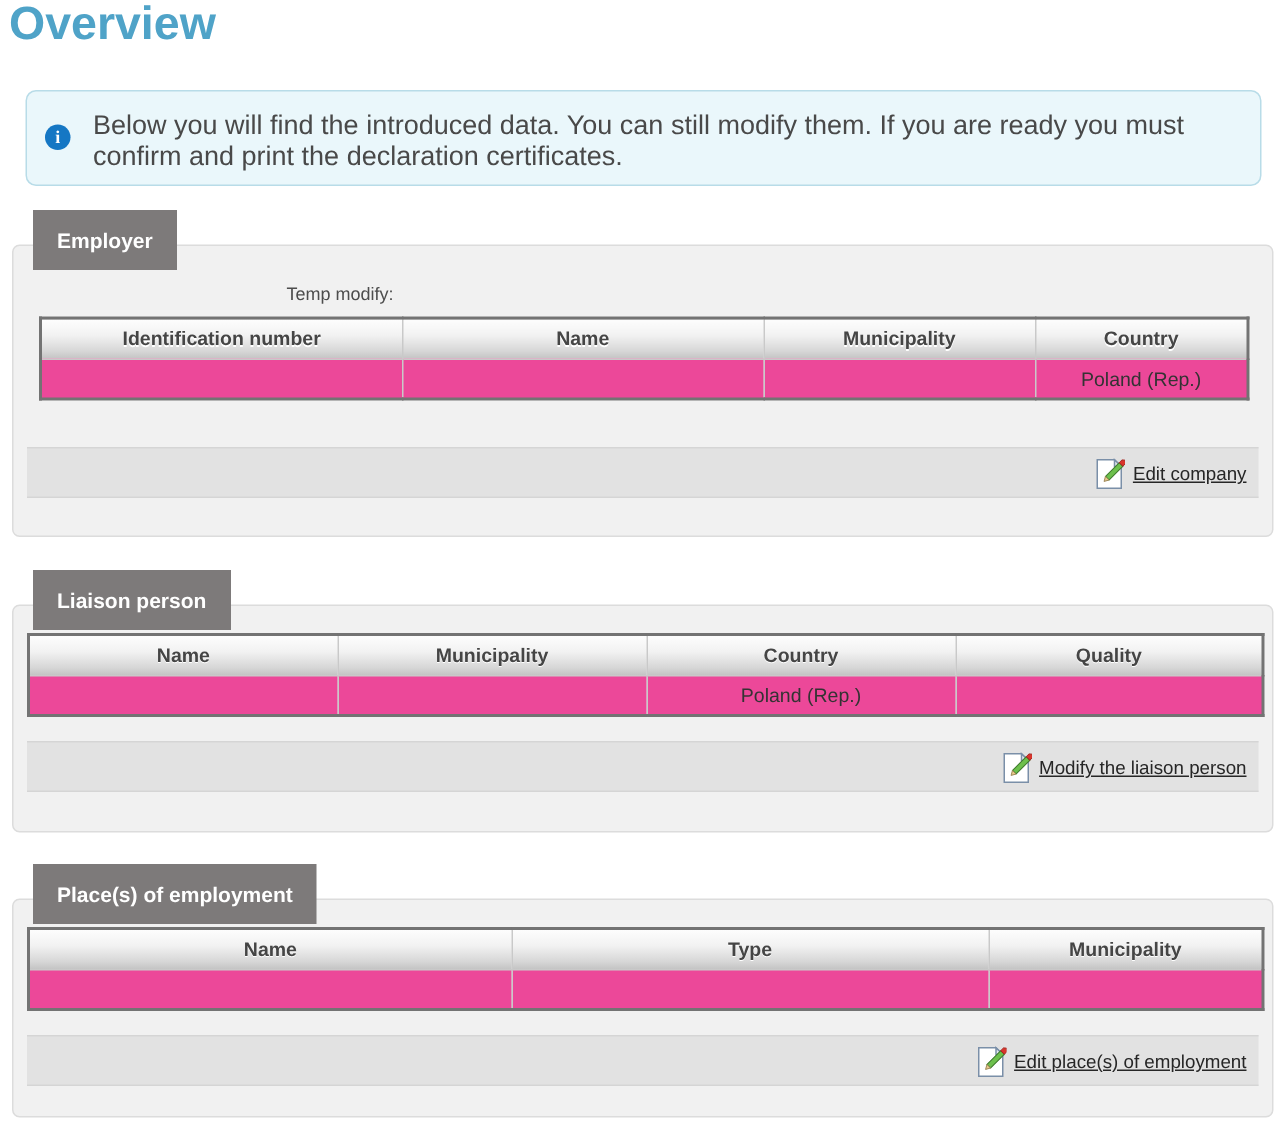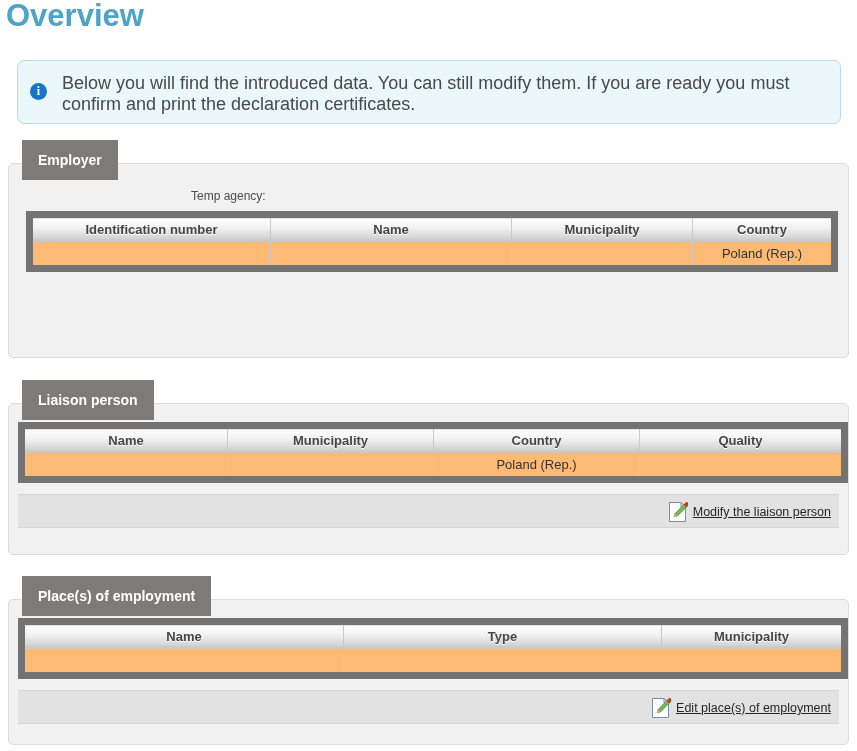--- a/index.html
+++ b/index.html
@@ -77,39 +77,39 @@
   }
   .sub-label {
     position: absolute;
     font-size: 12px;
     color: #4d4d4d;
   }
 
   
   .data-table {
     position: absolute;
-    border: 7px solid #737373;
+    border: 2px solid #737373;
     border-collapse: collapse;
     background: #ffffff;
     table-layout: fixed;
   }
   .data-table th {
     background: linear-gradient(to bottom, #fdfdfd 0%, #f2f2f2 40%, #d6d6d6 82%, #c4c4c4 100%);
     border: 1px solid #c9c9c9;
     color: #454545;
     font-size: 13px;
     font-weight: bold;
     height: 27px;
     text-align: center;
     text-shadow: 0 1px 0 #ffffff;
     padding: 0;
   }
   .data-table td {
     border: 1px solid #c9c9c9;
-    background: #fdba74;
+    background: #ec4899;
     height: 27px;
     font-size: 13px;
     color: #333333;
     text-align: center;
     padding: 0;
   }
 
   
   .action-bar {
     position: absolute;
@@ -143,21 +143,21 @@
   <div class="page-title">Overview</div>
 
   <div class="info-box">
     <div class="info-icon">i</div>
     <div class="info-text">Below you will find the introduced data. You can still modify them. If you are ready you must confirm and print the declaration certificates.</div>
   </div>
 
   <div class="section" style="top:163px; height:195px;">
     <div class="section-legend">Employer</div>
 
-    <div class="sub-label" style="left:182px; top:25px;">Temp agency:</div>
+    <div class="sub-label" style="left:182px; top:25px;">Temp modify:</div>
 
     <table class="data-table" style="left:17px; top:47px; width:807px;">
       <colgroup>
         <col style="width:241px">
           <col style="width:241px">
           <col style="width:181px">
           <col style="width:142px">
       </colgroup>
       <thead>
         <tr>
@@ -170,20 +170,34 @@
       <tbody>
         <tr>
           <td></td>
           <td></td>
           <td></td>
           <td>Poland (Rep.)</td>
         </tr>
       </tbody>
     </table>
 
+    <div class="action-bar" style="left:9px; top:134px; width:821px;">
+      <div class="action-link">
+        <svg class="edit-icon" viewBox="0 0 20 22">
+          <path d="M1.5 1.5 H13 L17.5 6 V20.5 H1.5 Z" fill="#ffffff" stroke="#7a8fa8" stroke-width="1"></path>
+          <path d="M13 1.5 L17.5 6 H13 Z" fill="#e3e9ef" stroke="#7a8fa8" stroke-width="1"></path>
+          <g transform="rotate(45 11 11)">
+            <rect x="9.3" y="2" width="3.4" height="13" fill="#6dc04c" stroke="#3e7a2c" stroke-width="0.7"></rect>
+            <path d="M9.3 2 L12.7 2 L12.7 -0.6 L11 -2 L9.3 -0.6 Z" fill="#d9342b" stroke="#a3231c" stroke-width="0.6"></path>
+            <path d="M9.3 15 L12.7 15 L11 18 Z" fill="#e8c98a" stroke="#9a8455" stroke-width="0.6"></path>
+          </g>
+        </svg>
+        <span class="label">Edit company</span>
+      </div>
+    </div>
   </div>
 
   <div class="section" style="top:599px; height:146px;">
     <div class="section-legend">Place(s) of employment</div>
 
     <table class="data-table" style="left:9px; top:18px; width:823px;">
       <colgroup>
         <col style="width:322px">
           <col style="width:318px">
           <col style="width:183px">

